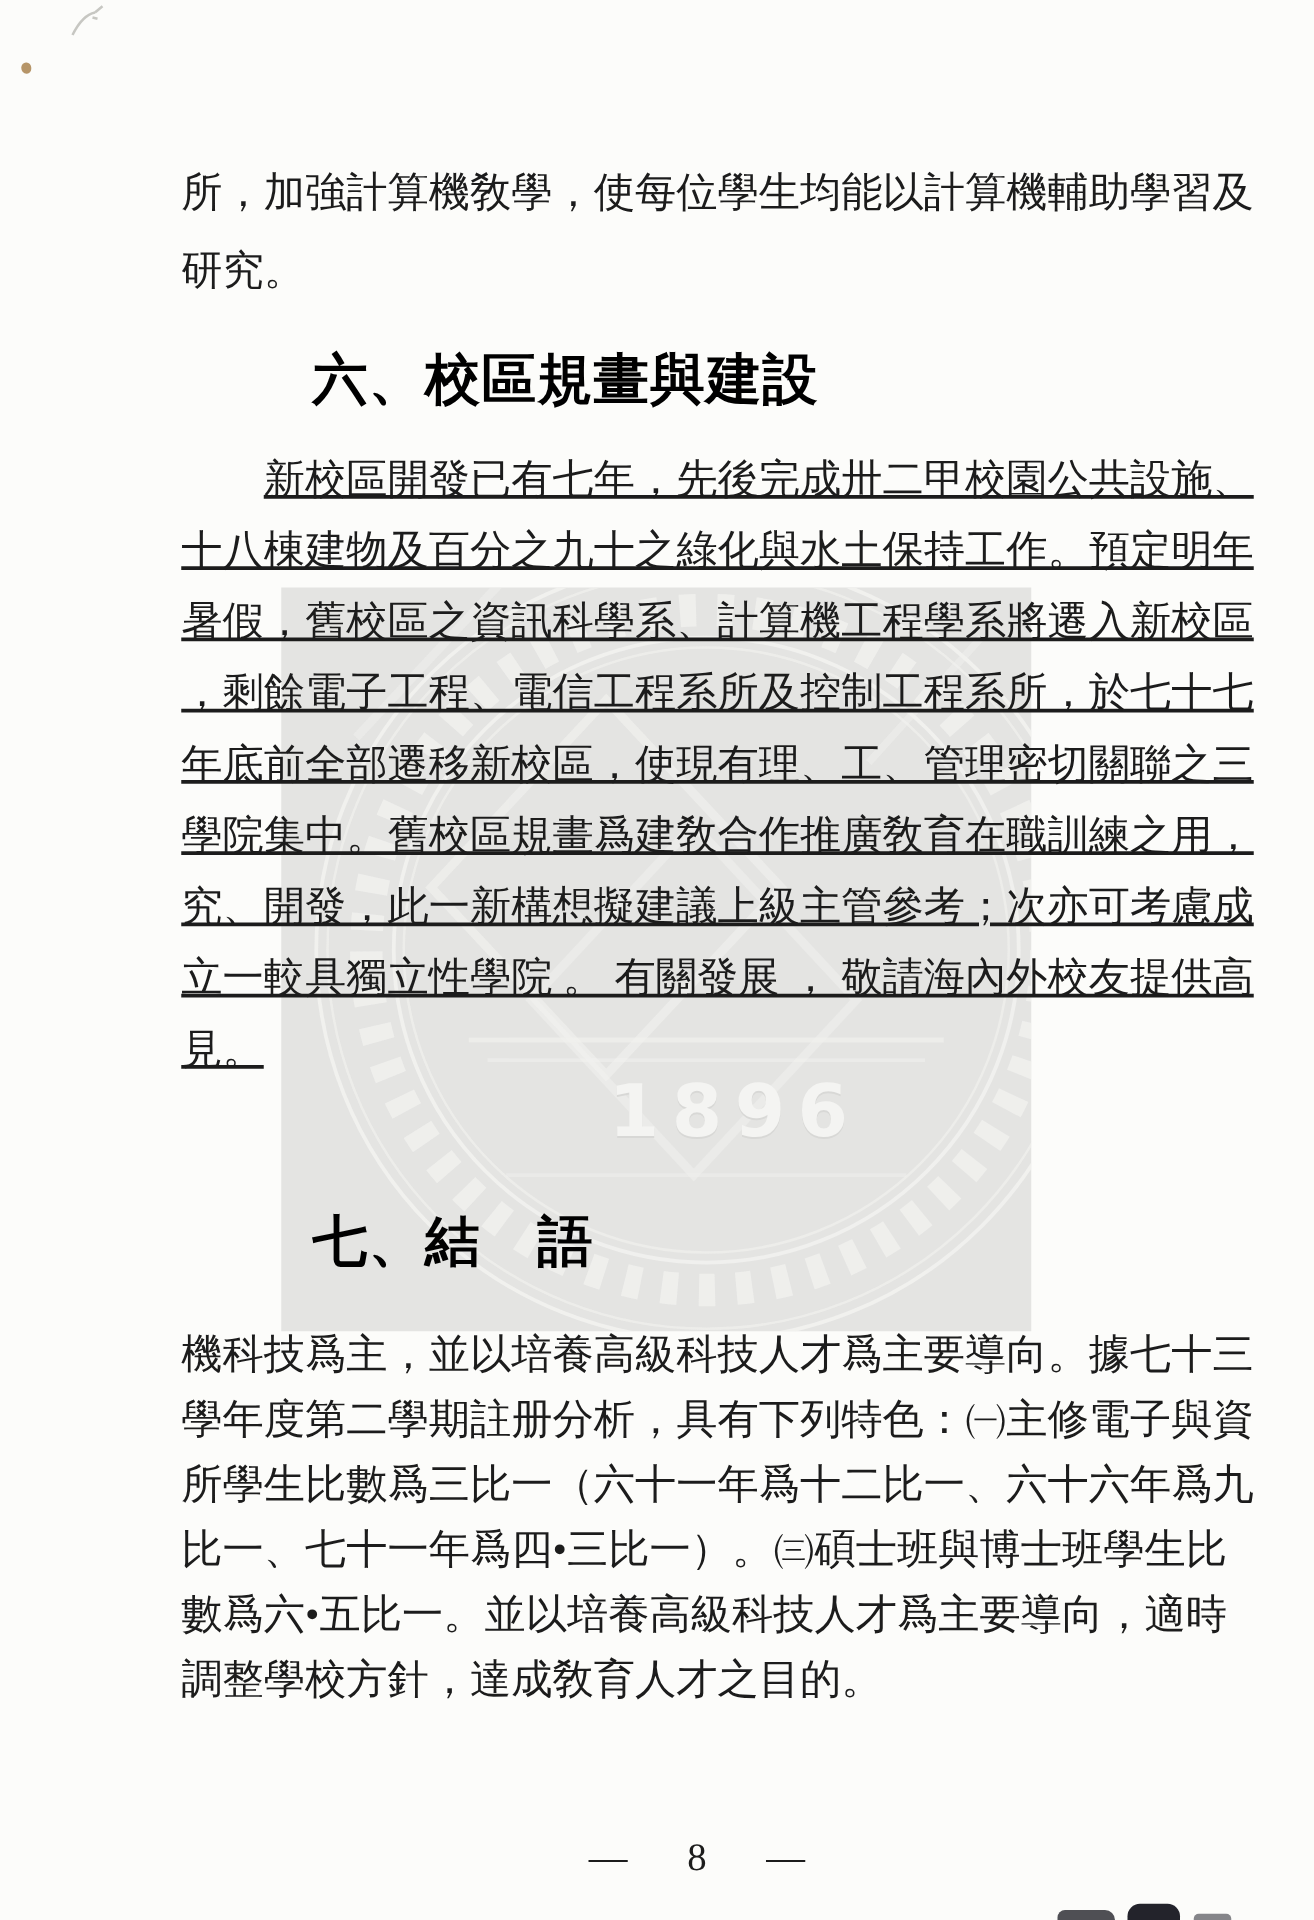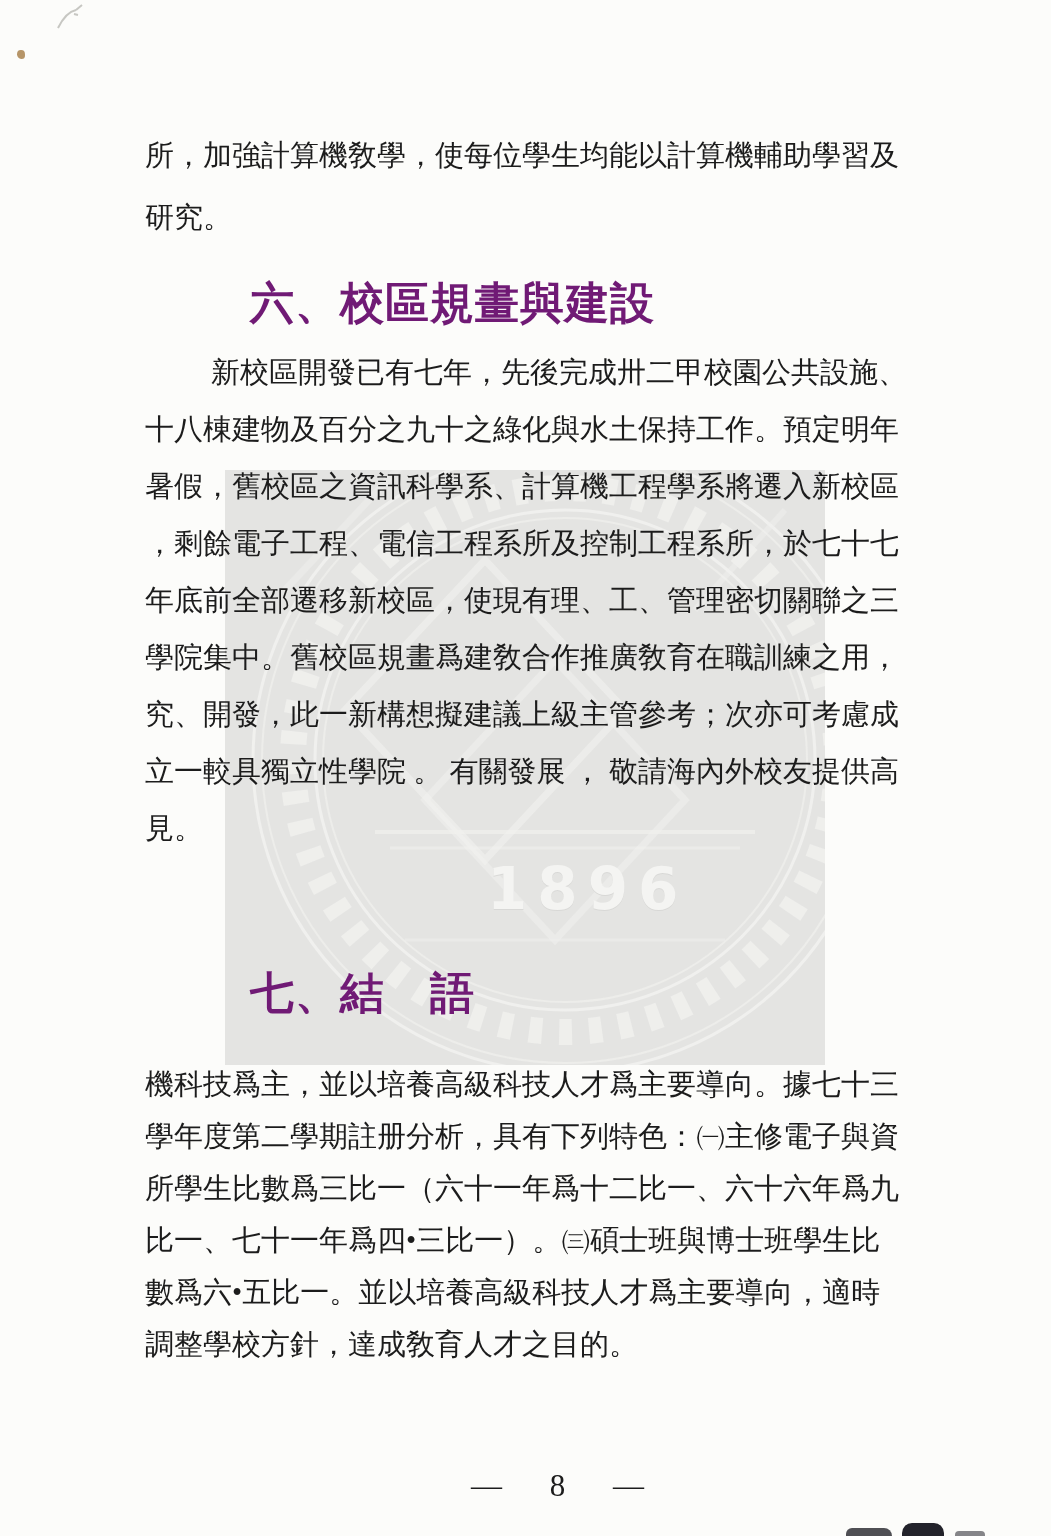--- a/index.html
+++ b/index.html
@@ -22,31 +22,31 @@
     position:absolute;left:0;top:0;width:100%;height:100%;
     pointer-events:none;
   }
   .wm-year span{
     position:absolute;left:262px;top:385px;
     font-family:"DejaVu Sans","Liberation Sans",sans-serif;
     font-weight:bold;font-size:58px;letter-spacing:10px;
     color:#f4f4f2;text-shadow:0 1px 0 #d8d8d6;
   }
   
-  .txt{position:absolute;z-index:2;font-size:29px;letter-spacing:0px;}
+  .txt{position:absolute;z-index:2;font-size:33px;letter-spacing:0px;}
   .intro{left:145px;top:124px;width:880px;line-height:62px;}
-  .para1{left:145px;top:344px;width:880px;line-height:57px;}
+  .para1{left:145px;top:356px;width:880px;line-height:57px;text-decoration:underline;}
   .para2{left:145px;top:1058px;width:880px;line-height:52px;}
   .bline{white-space:nowrap;}
   .indent{padding-left:66px;}
   .heading{
     position:absolute;z-index:2;left:250px;
     font-family:"Liberation Sans","DejaVu Sans",sans-serif;
     font-weight:bold;font-size:44px;letter-spacing:1px;
-    color:#701a75;white-space:nowrap;
+    color:#000000;white-space:nowrap;
   }
   .h1{top:274px;}
   .h2{top:964px;}
   .footer{
     position:absolute;z-index:2;left:0;top:1468px;width:100%;
     text-align:center;font-size:31px;letter-spacing:20px;
     transform:translateX(42px);
     white-space:nowrap;
   }
   

